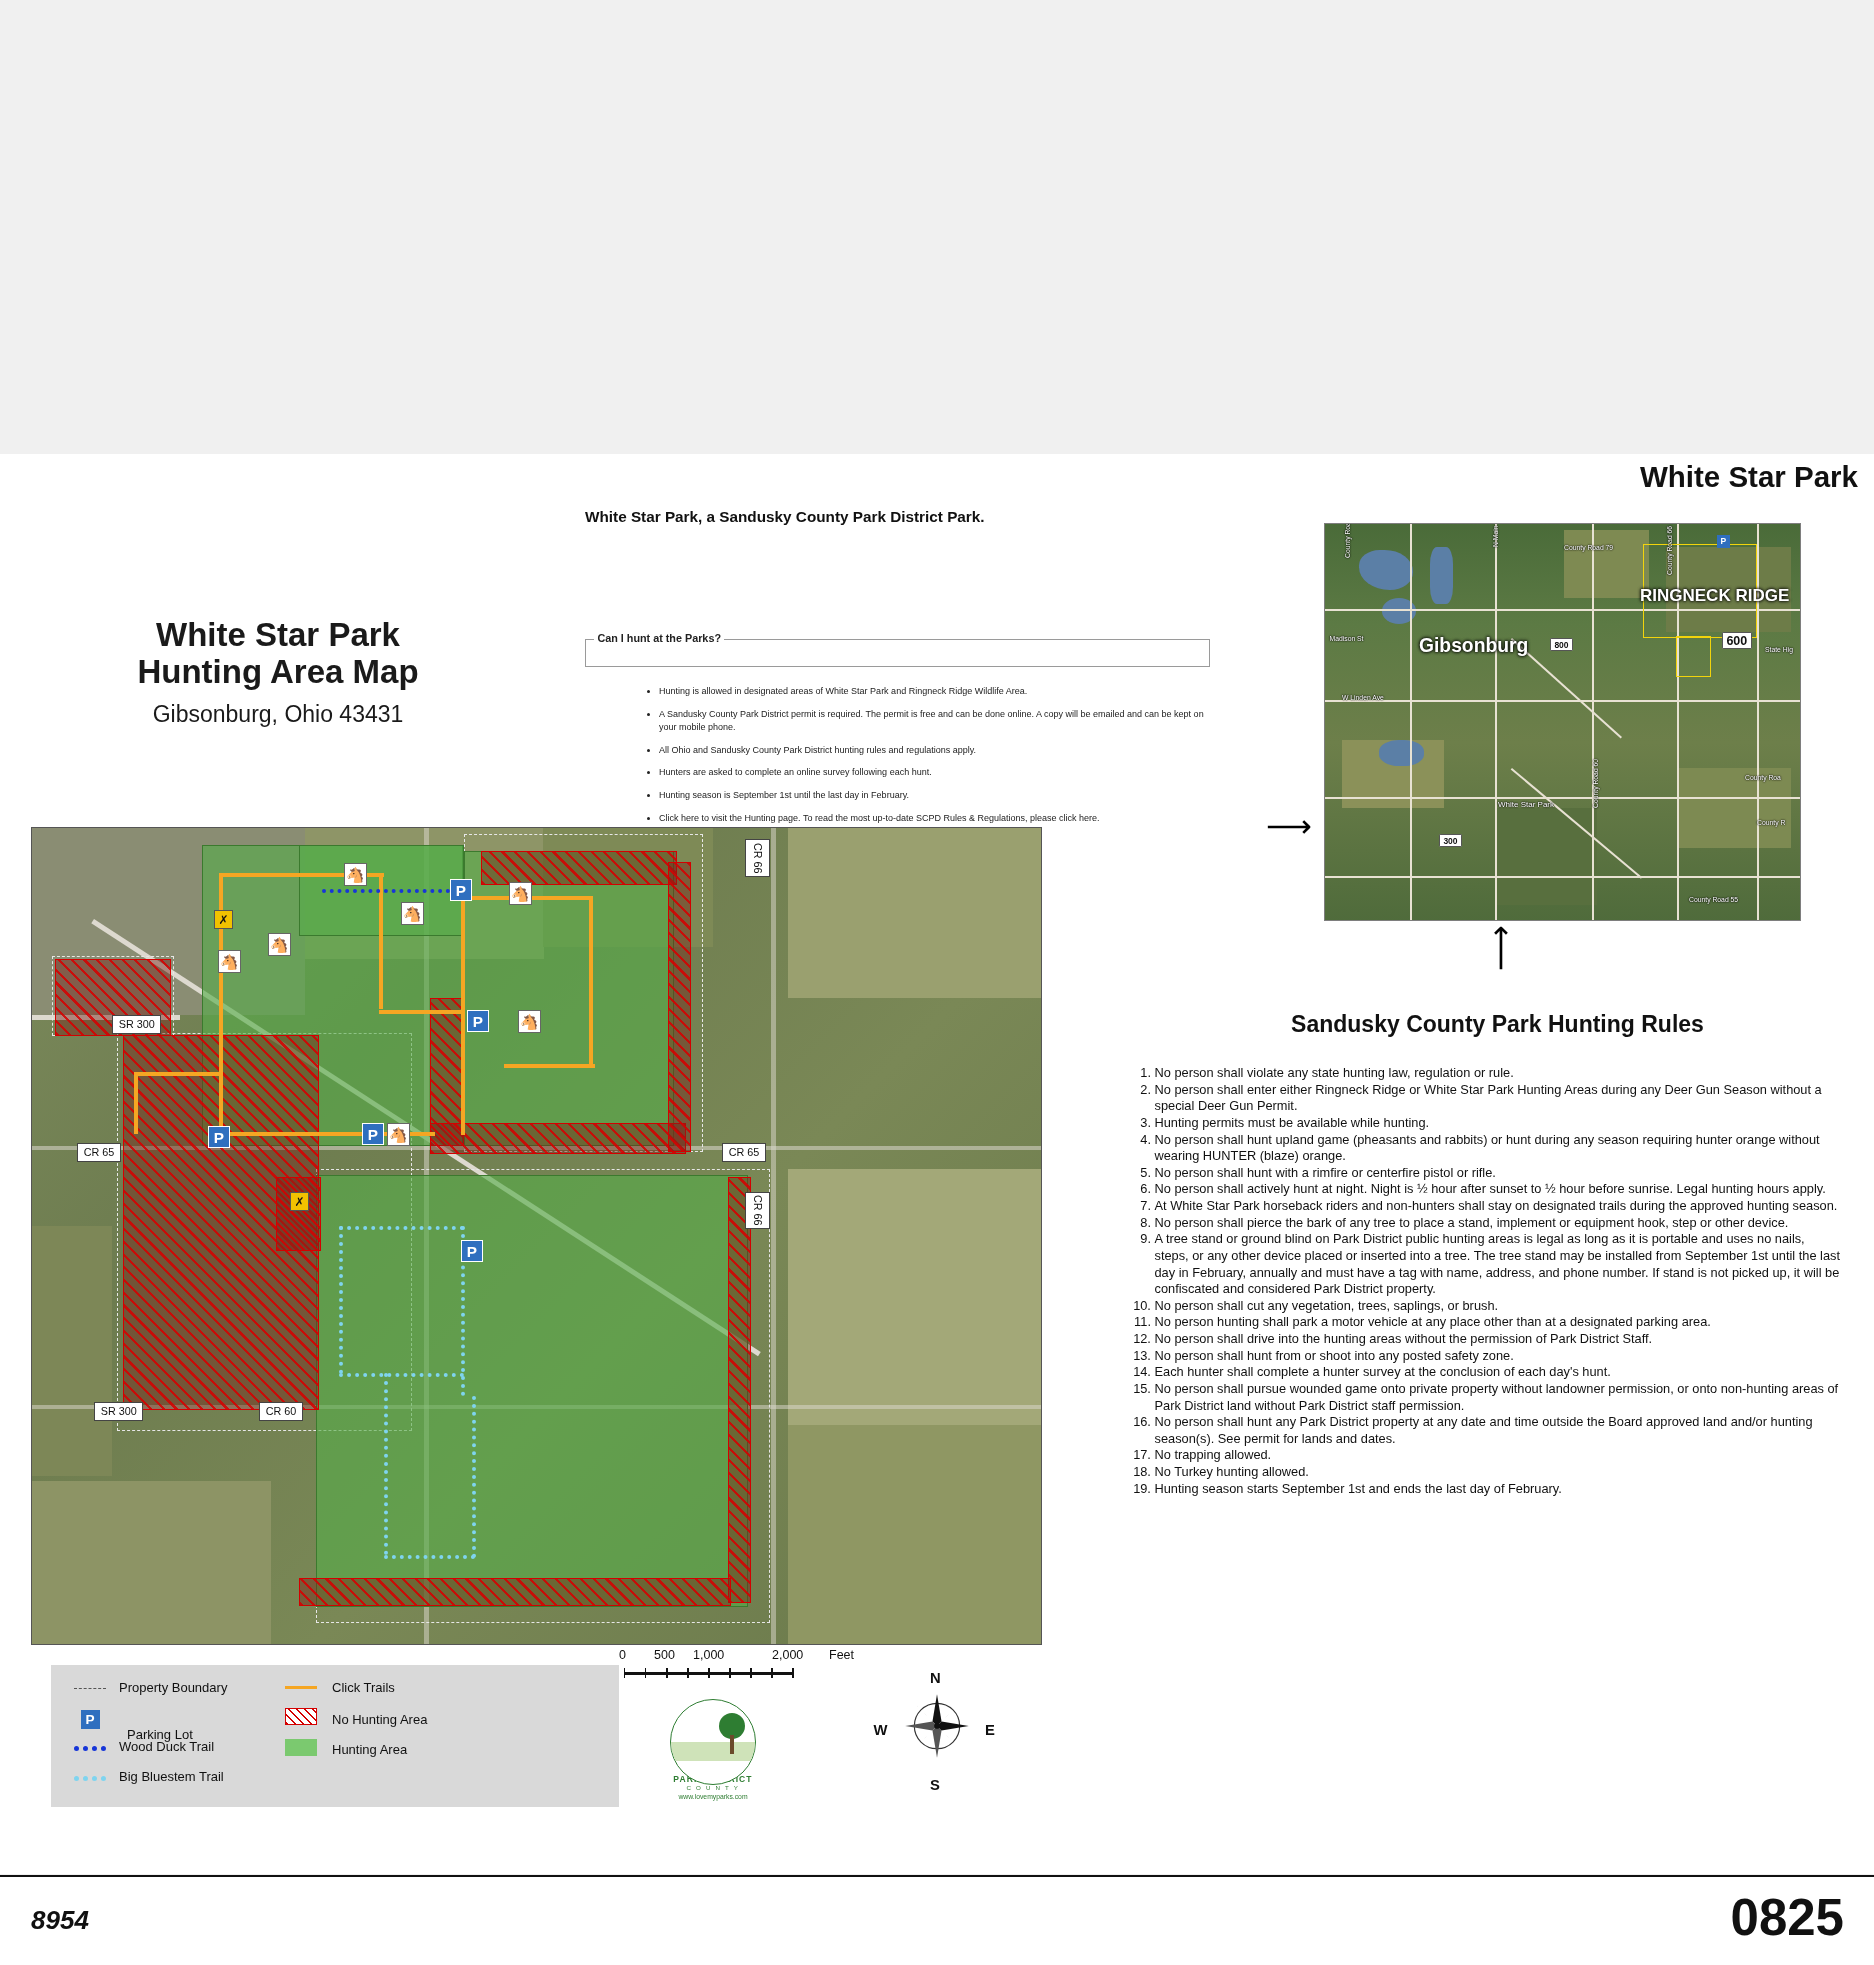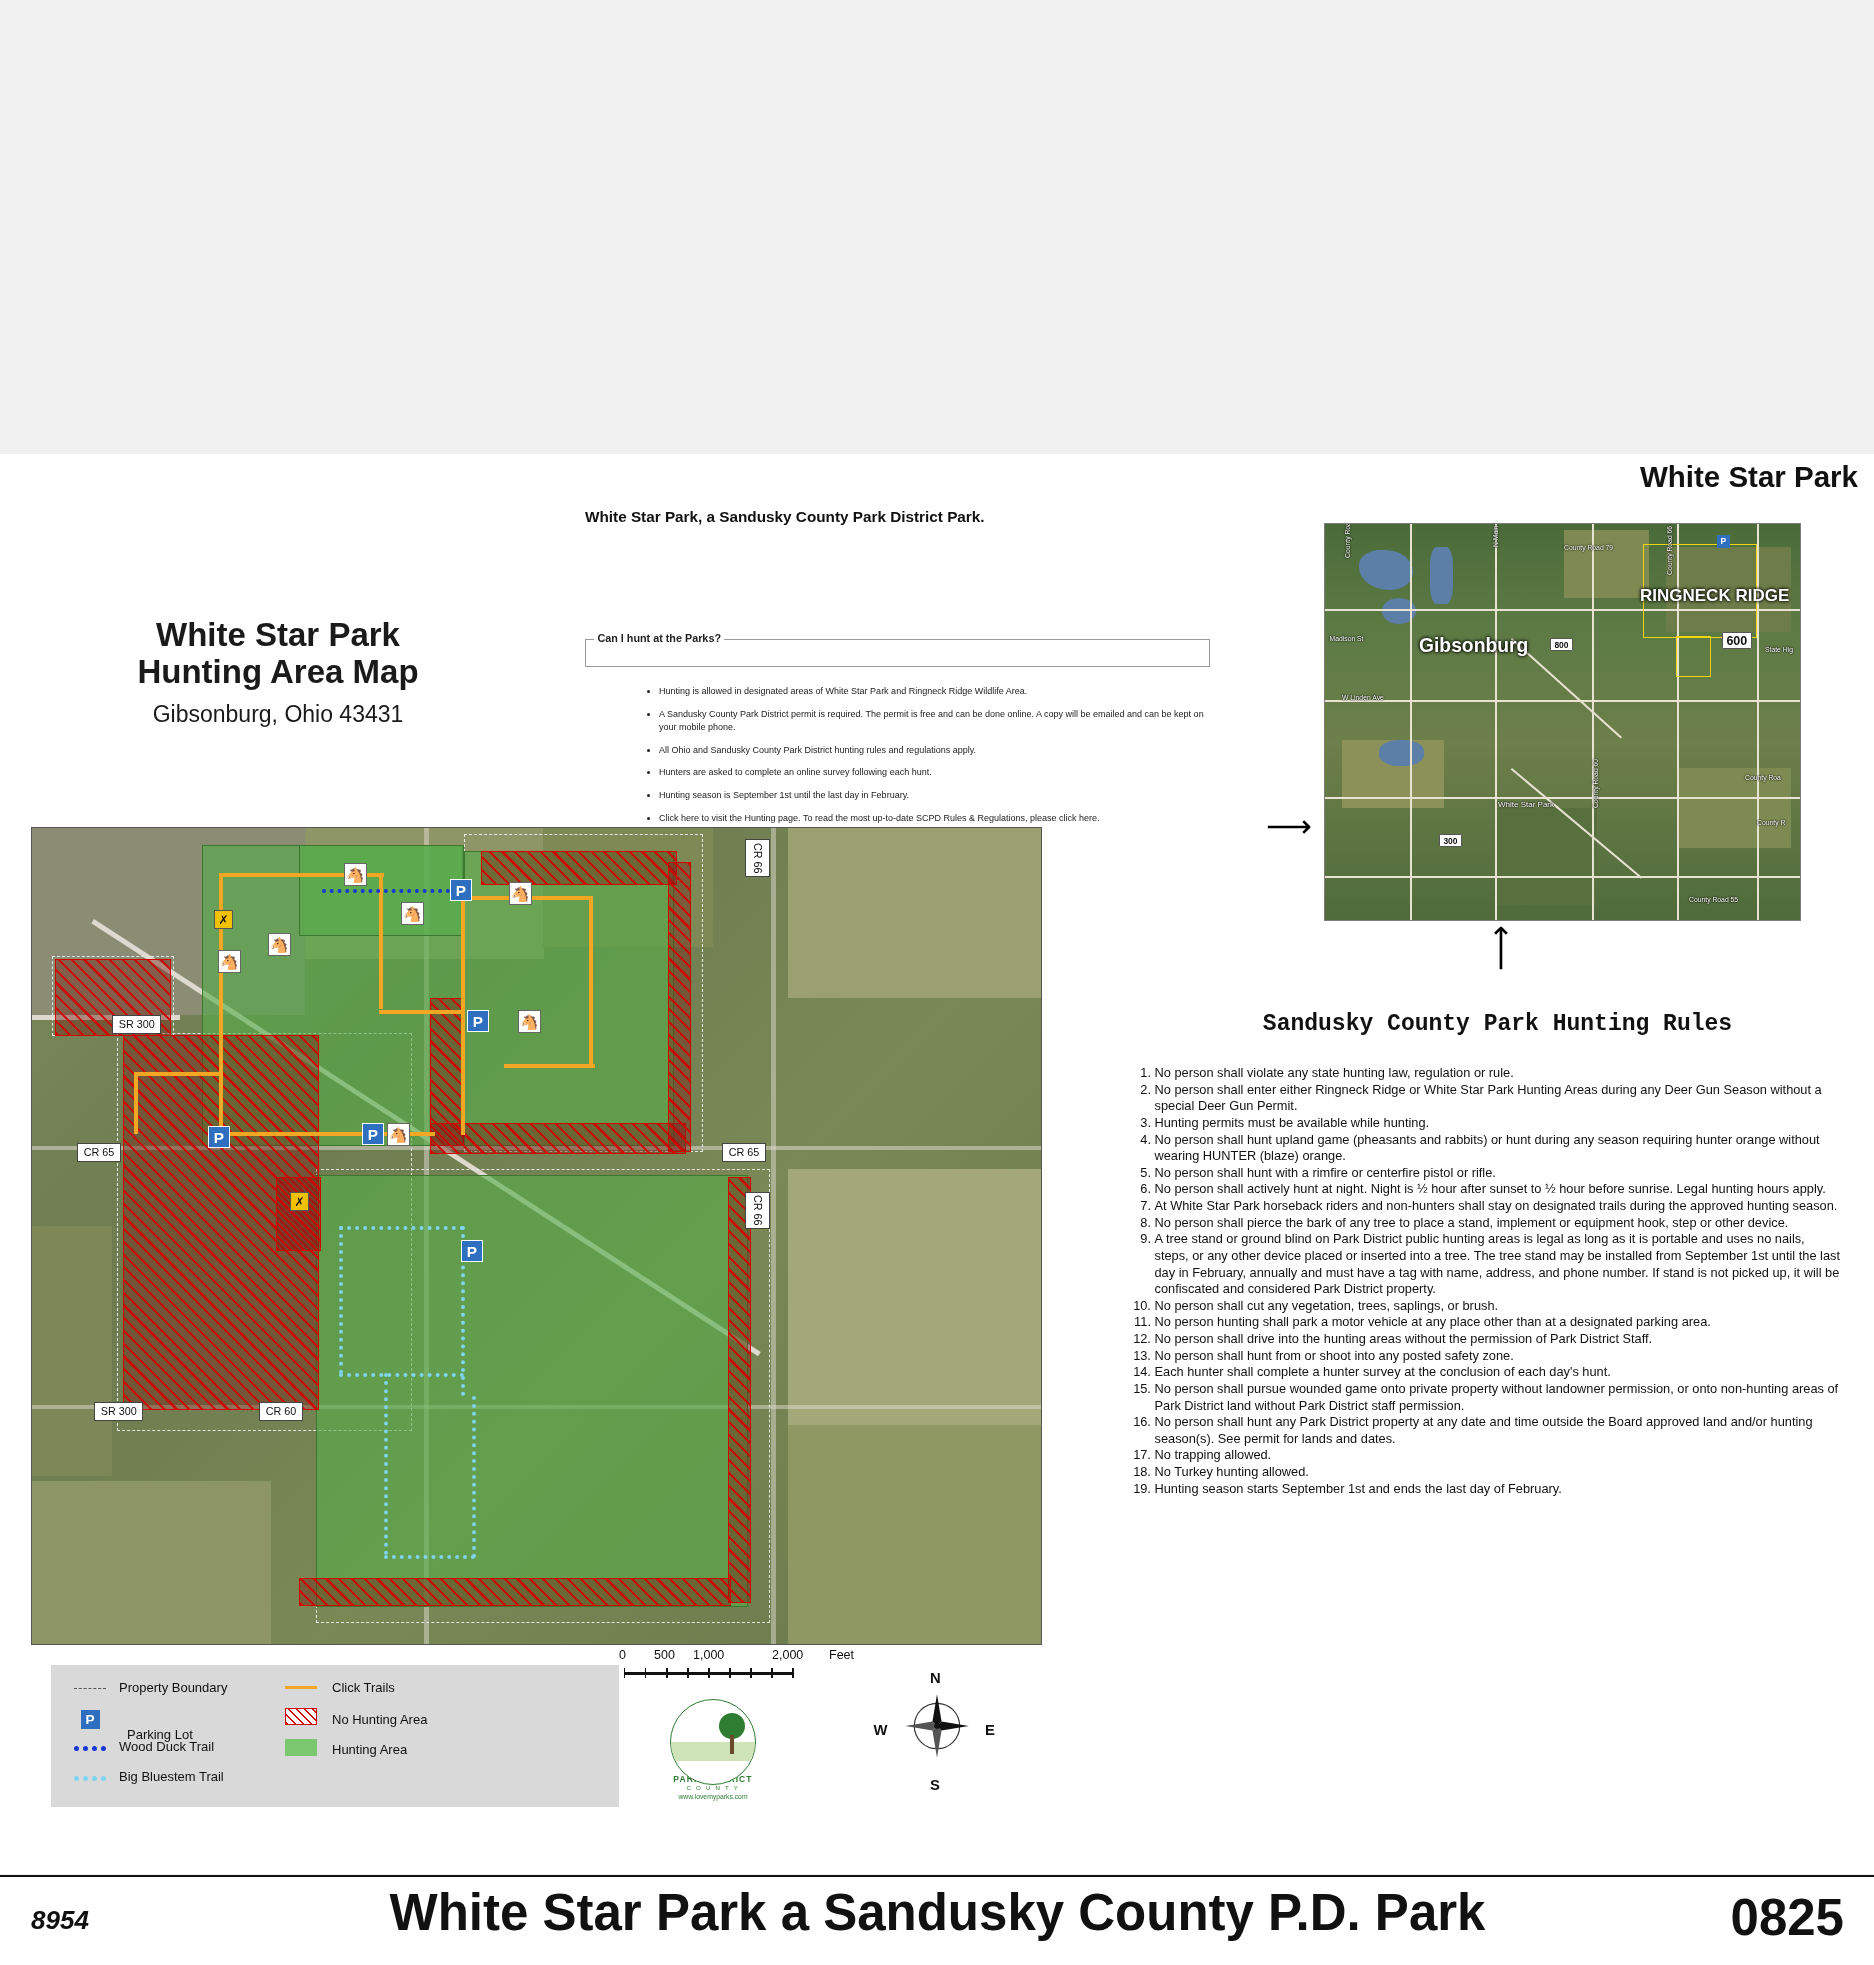--- a/index.html
+++ b/index.html
@@ -84,21 +84,21 @@
     position:absolute; left:1266px; top:810px; font-size:32px; color:#000; line-height:1;
   }
   .arrow-up {
     position:absolute; left:1477px; top:932px; font-size:32px; color:#000; line-height:1;
     transform:rotate(-90deg);
   }
 
   
   #rules-title {
     position:absolute; left:1148px; top:1011px; width:699px; text-align:center;
-    font-size:23px; font-weight:bold; color:#111;font-family:Liberation Mono, monospace;
+    font-size:23px; font-weight:bold; color:#111;
   }
   #rules {
     position:absolute; left:1125px; top:1065px; width:716px;
     font-size:12.8px; color:#111; line-height:1.30;
     padding-left:29.5px; margin:0;
   }
   #rules li { margin-bottom:0px; }
 
   
   #mainmap {
@@ -485,16 +485,15 @@
     <polygon points="24,24 56,56 52,52" fill="#777"></polygon>
     <polygon points="96,24 64,56 68,52" fill="#777"></polygon>
     <polygon points="24,96 56,64 52,68" fill="#777"></polygon>
     <polygon points="96,96 64,64 68,68" fill="#777"></polygon>
     <circle cx="60" cy="60" r="5" fill="#111"></circle>
   </svg>
 </div>
 
 <div id="footer">
   <div class="code">8954</div>
-  <div class="maintxt">White Star Park  a Sandusky County P.D. Park</div>
   <div class="right">0825</div>
 </div>
 
 
 </body></html>

